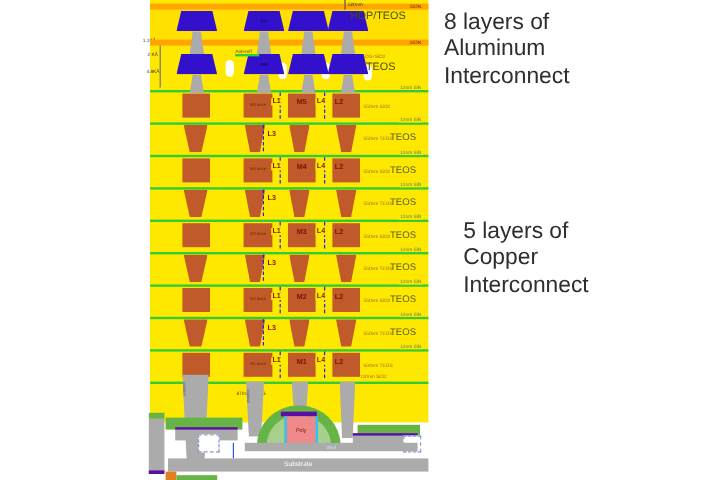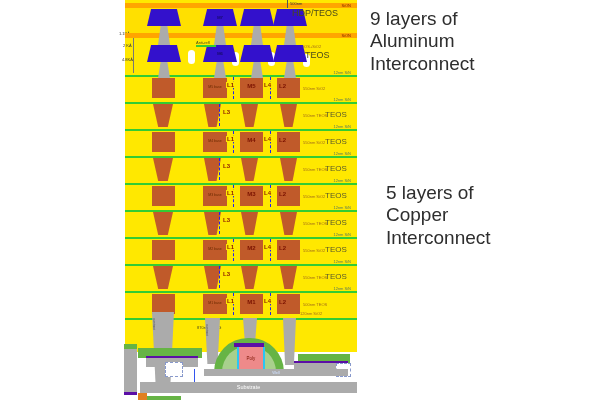--- a/index.html
+++ b/index.html
@@ -299,20 +299,20 @@
   <div class="abs dimarrow" style="left:194px;top:369px;height:13px;"></div>
 
   <div class="abs wellbar">Well</div>
   <div class="abs grnpad" style="left:124px;top:344px;width:13px;height:5px;"></div>
   <div class="abs" style="left:124px;top:349px;width:13px;height:45px;background:#ABABAB;"></div>
   <div class="abs" style="left:124px;top:392px;width:13px;height:3px;background:#5B0EA6;"></div>
   <div class="abs substrate">Substrate</div>
   <div class="abs" style="left:138px;top:393px;width:9px;height:7px;background:#E08020;"></div>
   <div class="abs grnpad" style="left:147px;top:396px;width:34px;height:4px;"></div>
 
-  <div class="abs ann" style="top:8px;">9 layers of
+  <div class="abs ann" style="top:8px;">8 layers of
 Aluminum
 Interconnect</div>
   <div class="abs ann" style="top:182px;margin-left:16px;">5 layers of
 Copper
 Interconnect</div>
 
 </div>
 
 </body></html>

